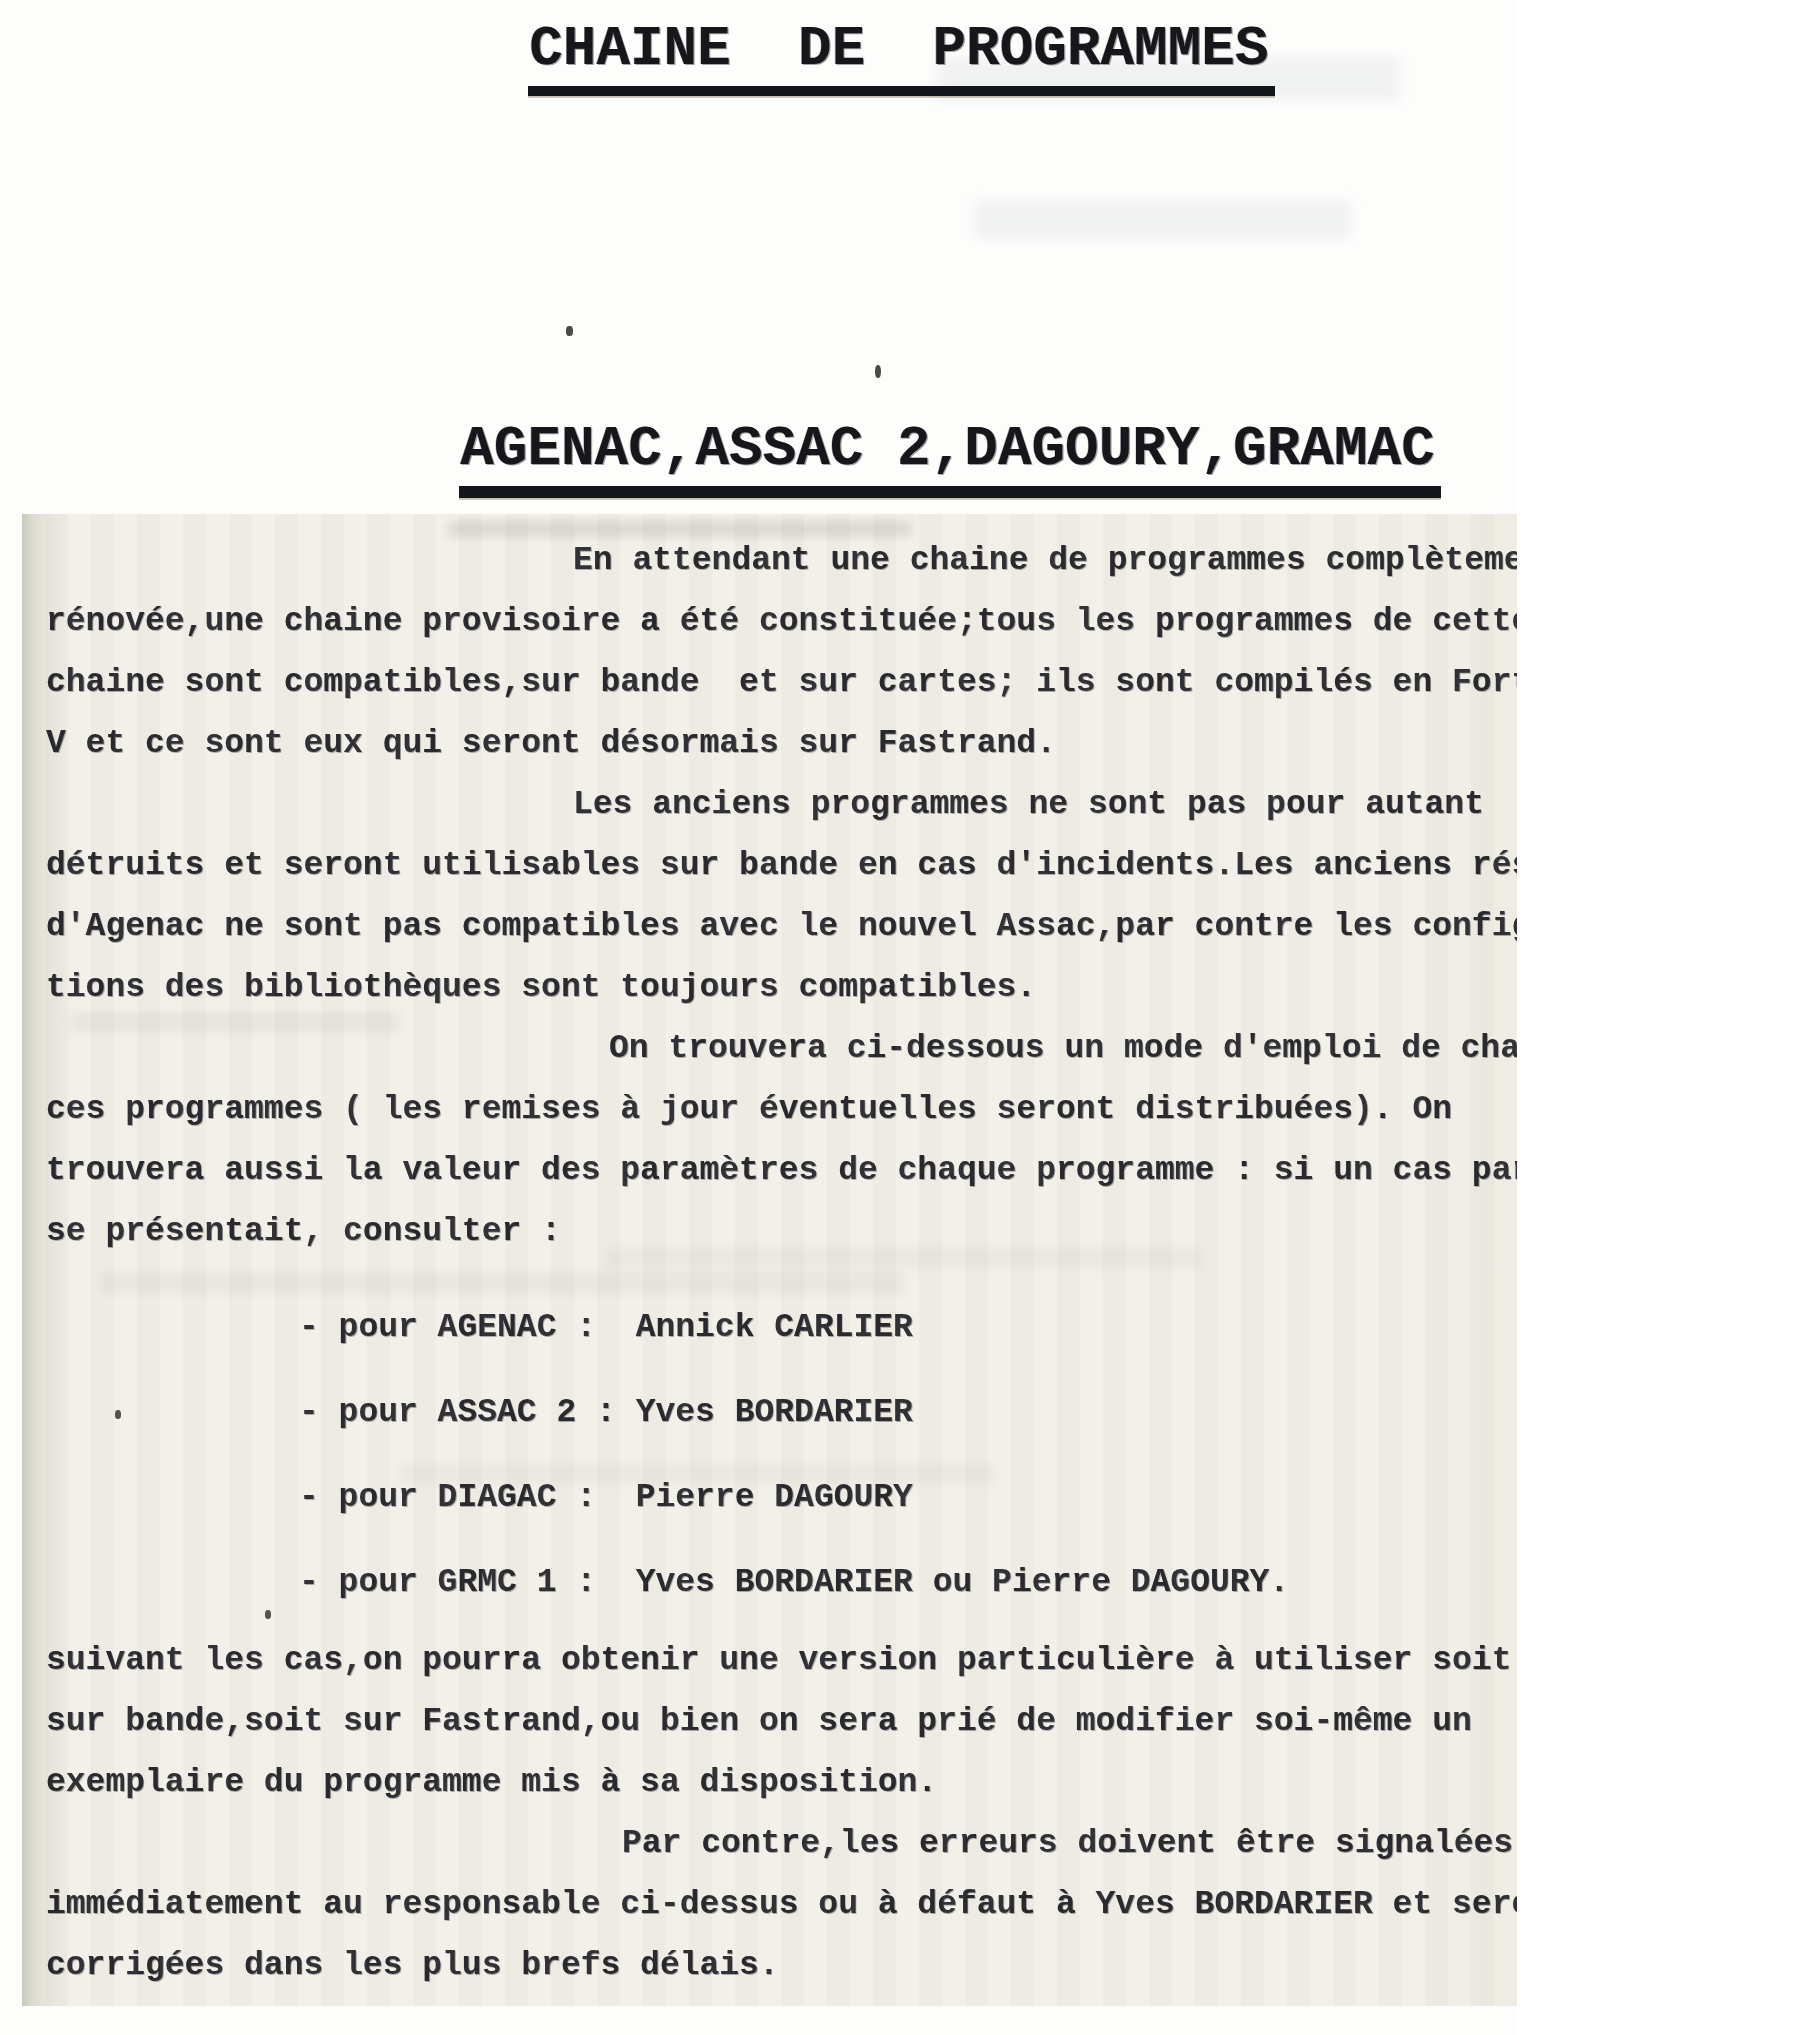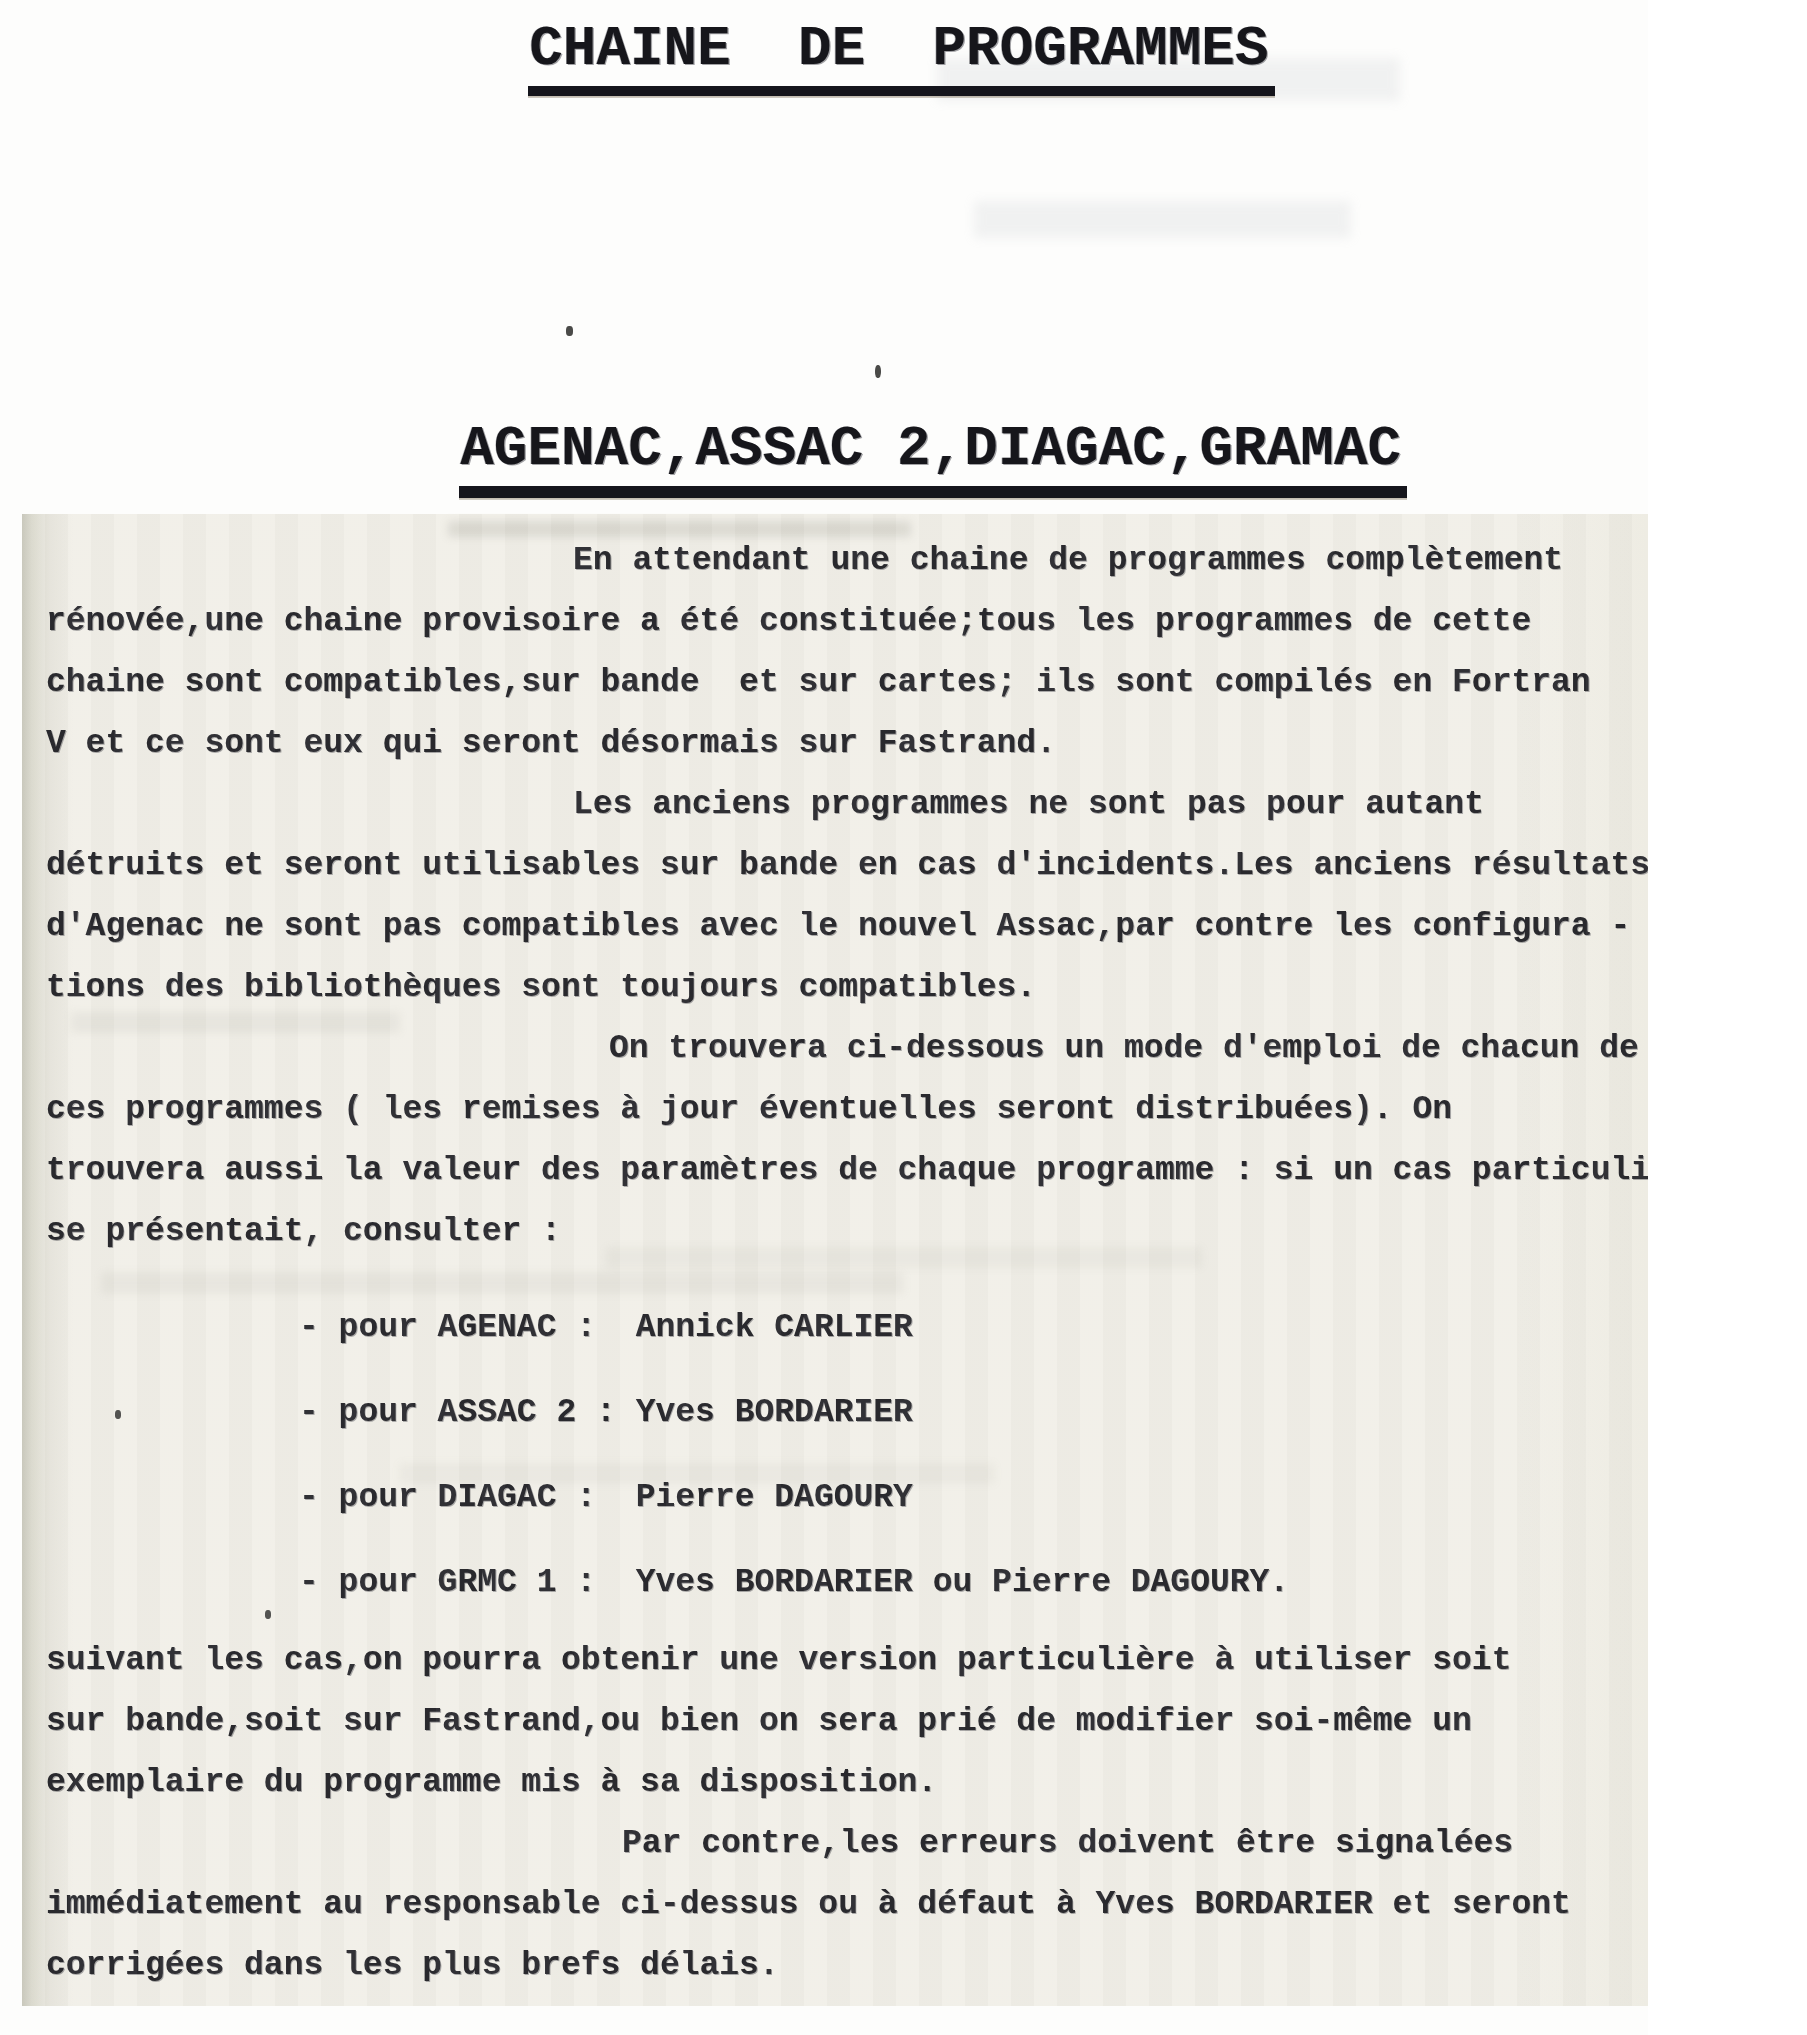--- a/index.html
+++ b/index.html
@@ -1,17 +1,17 @@
 <!DOCTYPE html>
 <html style="font-size:9.7px"><head>
 <meta charset="utf-8">
 <style>
   html,body{margin:0;padding:0;background:#ffffff;}
   .page{
-    position:relative;width:1648px;height:2035px;overflow:hidden;
+    position:relative;width:1517px;height:2035px;overflow:hidden;
     background:#fdfdfc;
     font-family:"Liberation Mono","DejaVu Sans Mono",monospace;
   }
   
   .scan{
     position:absolute;left:22px;top:514px;right:0;height:1492px;
     background:linear-gradient(to right,
       #c6c5b9 0px,#d9d8cc 9.7px,#eae8e0 28px,#f1efe8 51px,
       #f1efe8 92%,#edebe2 100%);
   }
@@ -54,21 +54,21 @@
 <body>
 
 <div class="page">
 
   <div class="ghost-top" style="left:937px;top:58px;width:463px;height:43px;"></div>
   <div class="ghost-top" style="left:974px;top:201px;width:377px;height:37px;"></div>
   <div class="dot" style="left:566px;top:326px;width:6.7px;height:9.7px;"></div>
   <div class="dot" style="left:875px;top:365px;width:5.5px;height:13.4px;"></div>
 
   <div class="t" id="title-main">CHAINE  DE  PROGRAMMES</div>
-  <div class="t" id="title-programs">AGENAC,ASSAC 2,DIAGAC,GRAMAC</div>
+  <div class="t" id="title-programs">AGENAC,ASSAC 2,DAGOURY,GRAMAC</div>
 
   <div class="scan">
 
     <div class="smudge" style="left:426px;top:7.3px;width:463px;height:16px;opacity:.22;"></div>
     <div class="smudge" style="left:49px;top:498px;width:329px;height:21px;opacity:.10;"></div>
     <div class="smudge" style="left:79px;top:758px;width:803px;height:22px;opacity:.09;"></div>
     <div class="smudge" style="left:584px;top:733px;width:596px;height:21px;opacity:.08;"></div>
     <div class="smudge" style="left:377px;top:949px;width:596px;height:21px;opacity:.07;"></div>
     <div class="dot" style="left:93px;top:896px;width:6px;height:8.5px;"></div>
     <div class="dot" style="left:243px;top:1096px;width:6px;height:8.5px;"></div>

